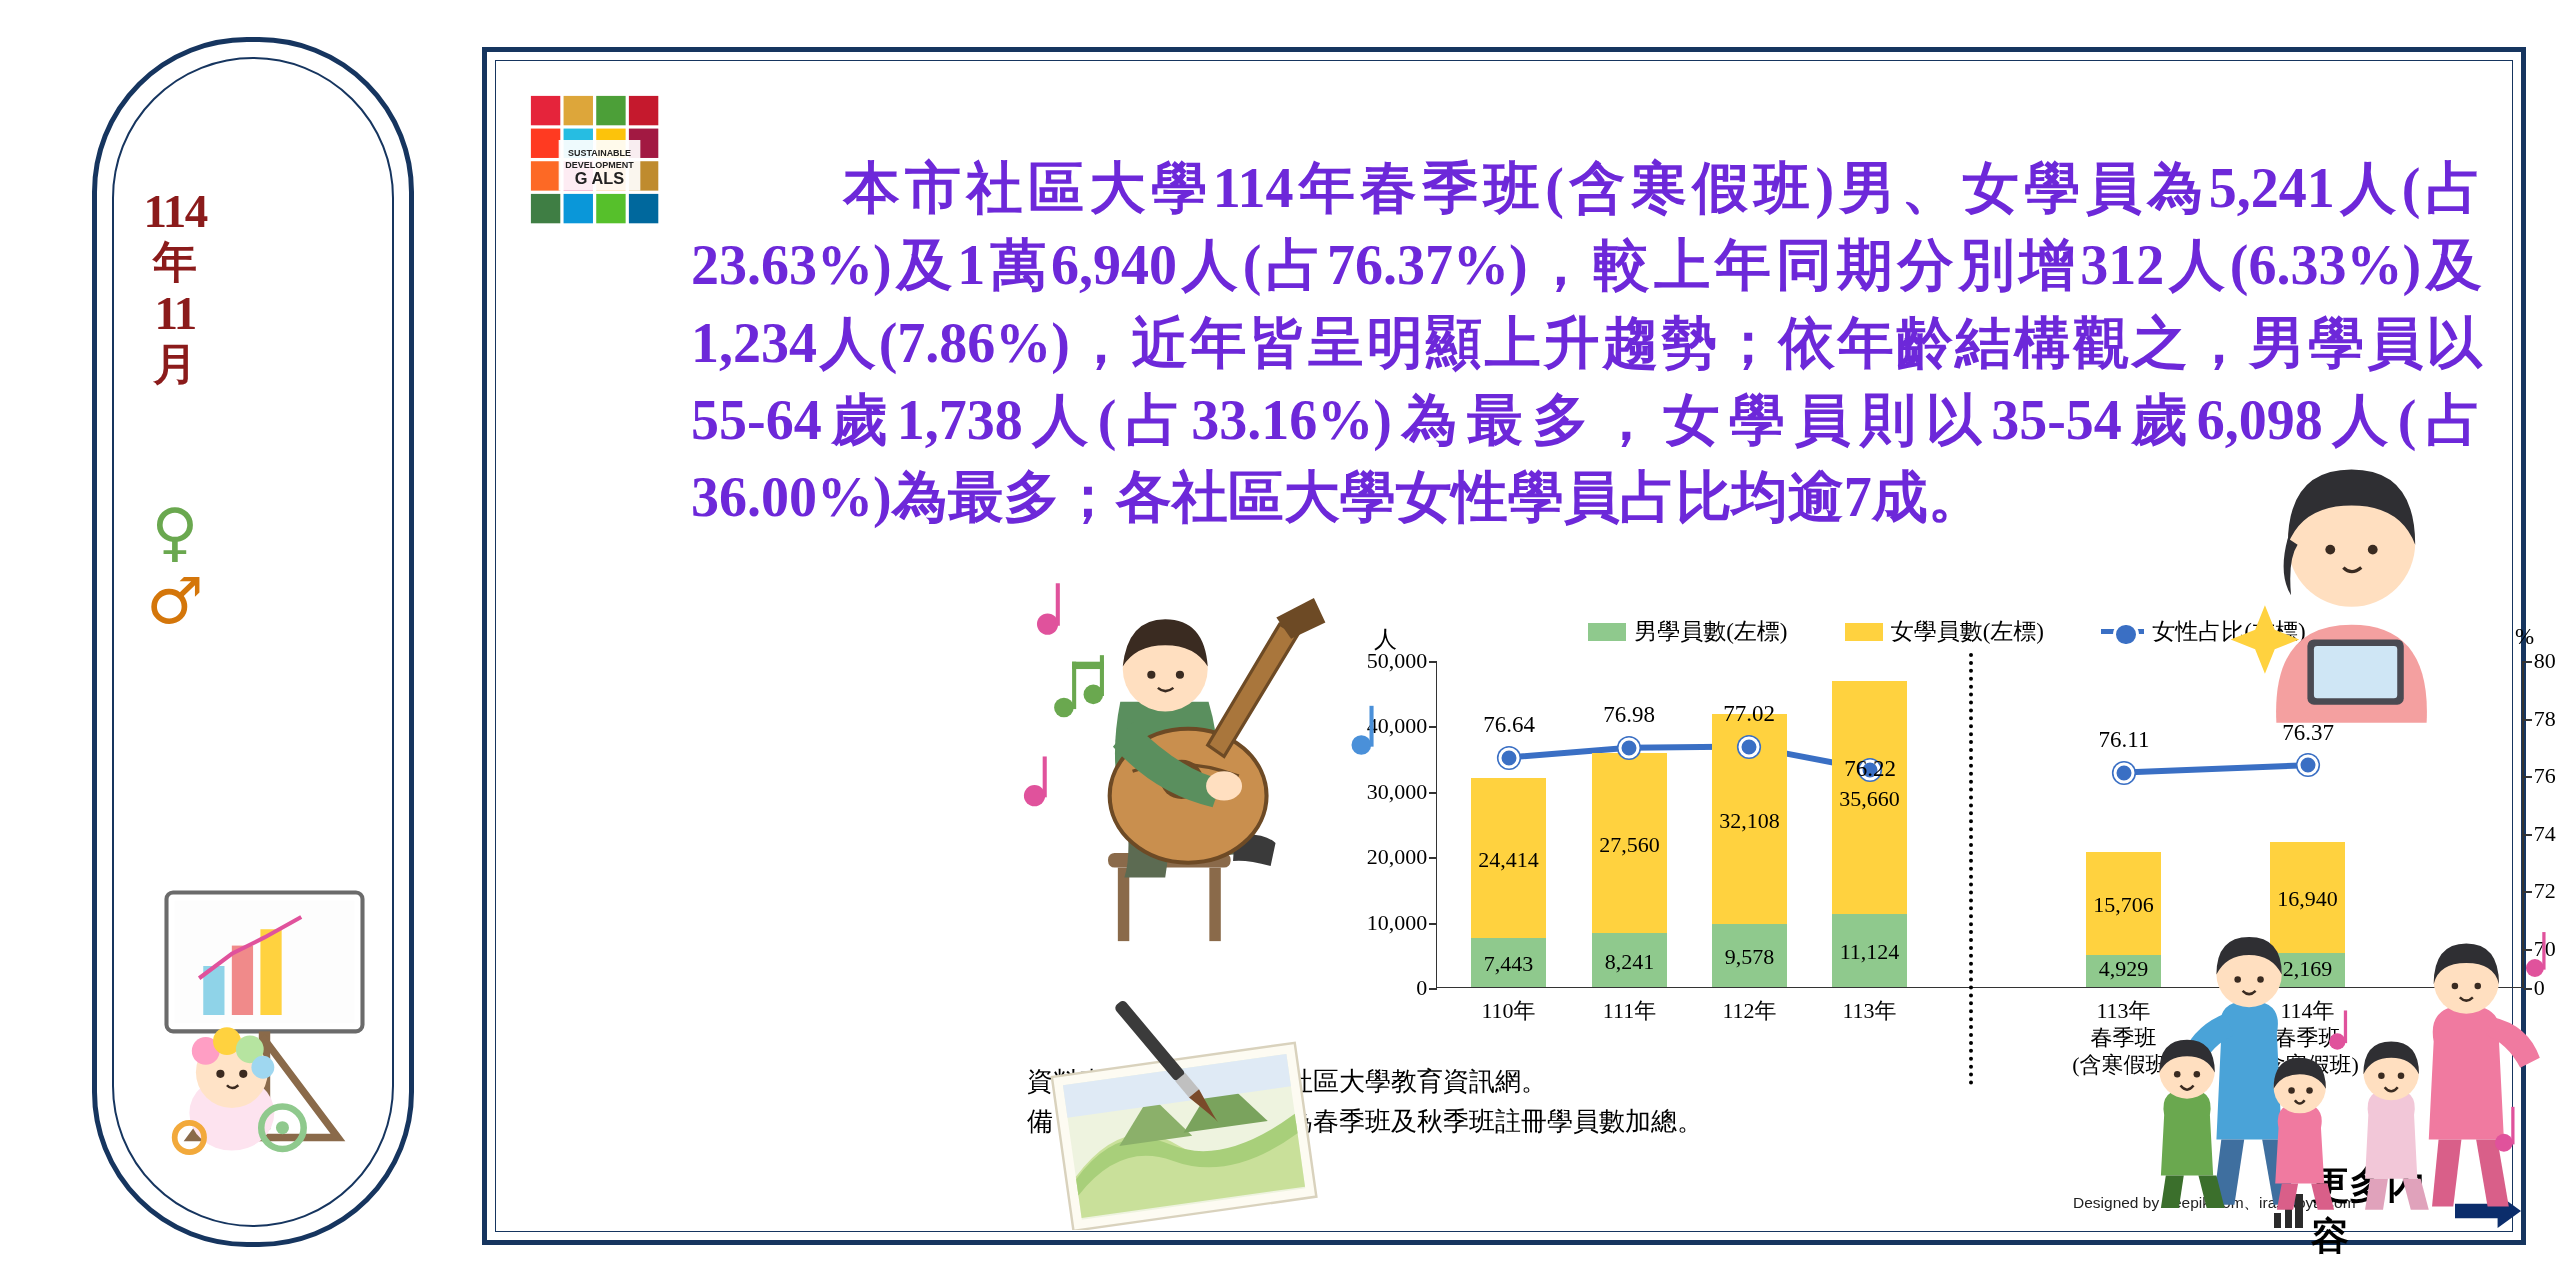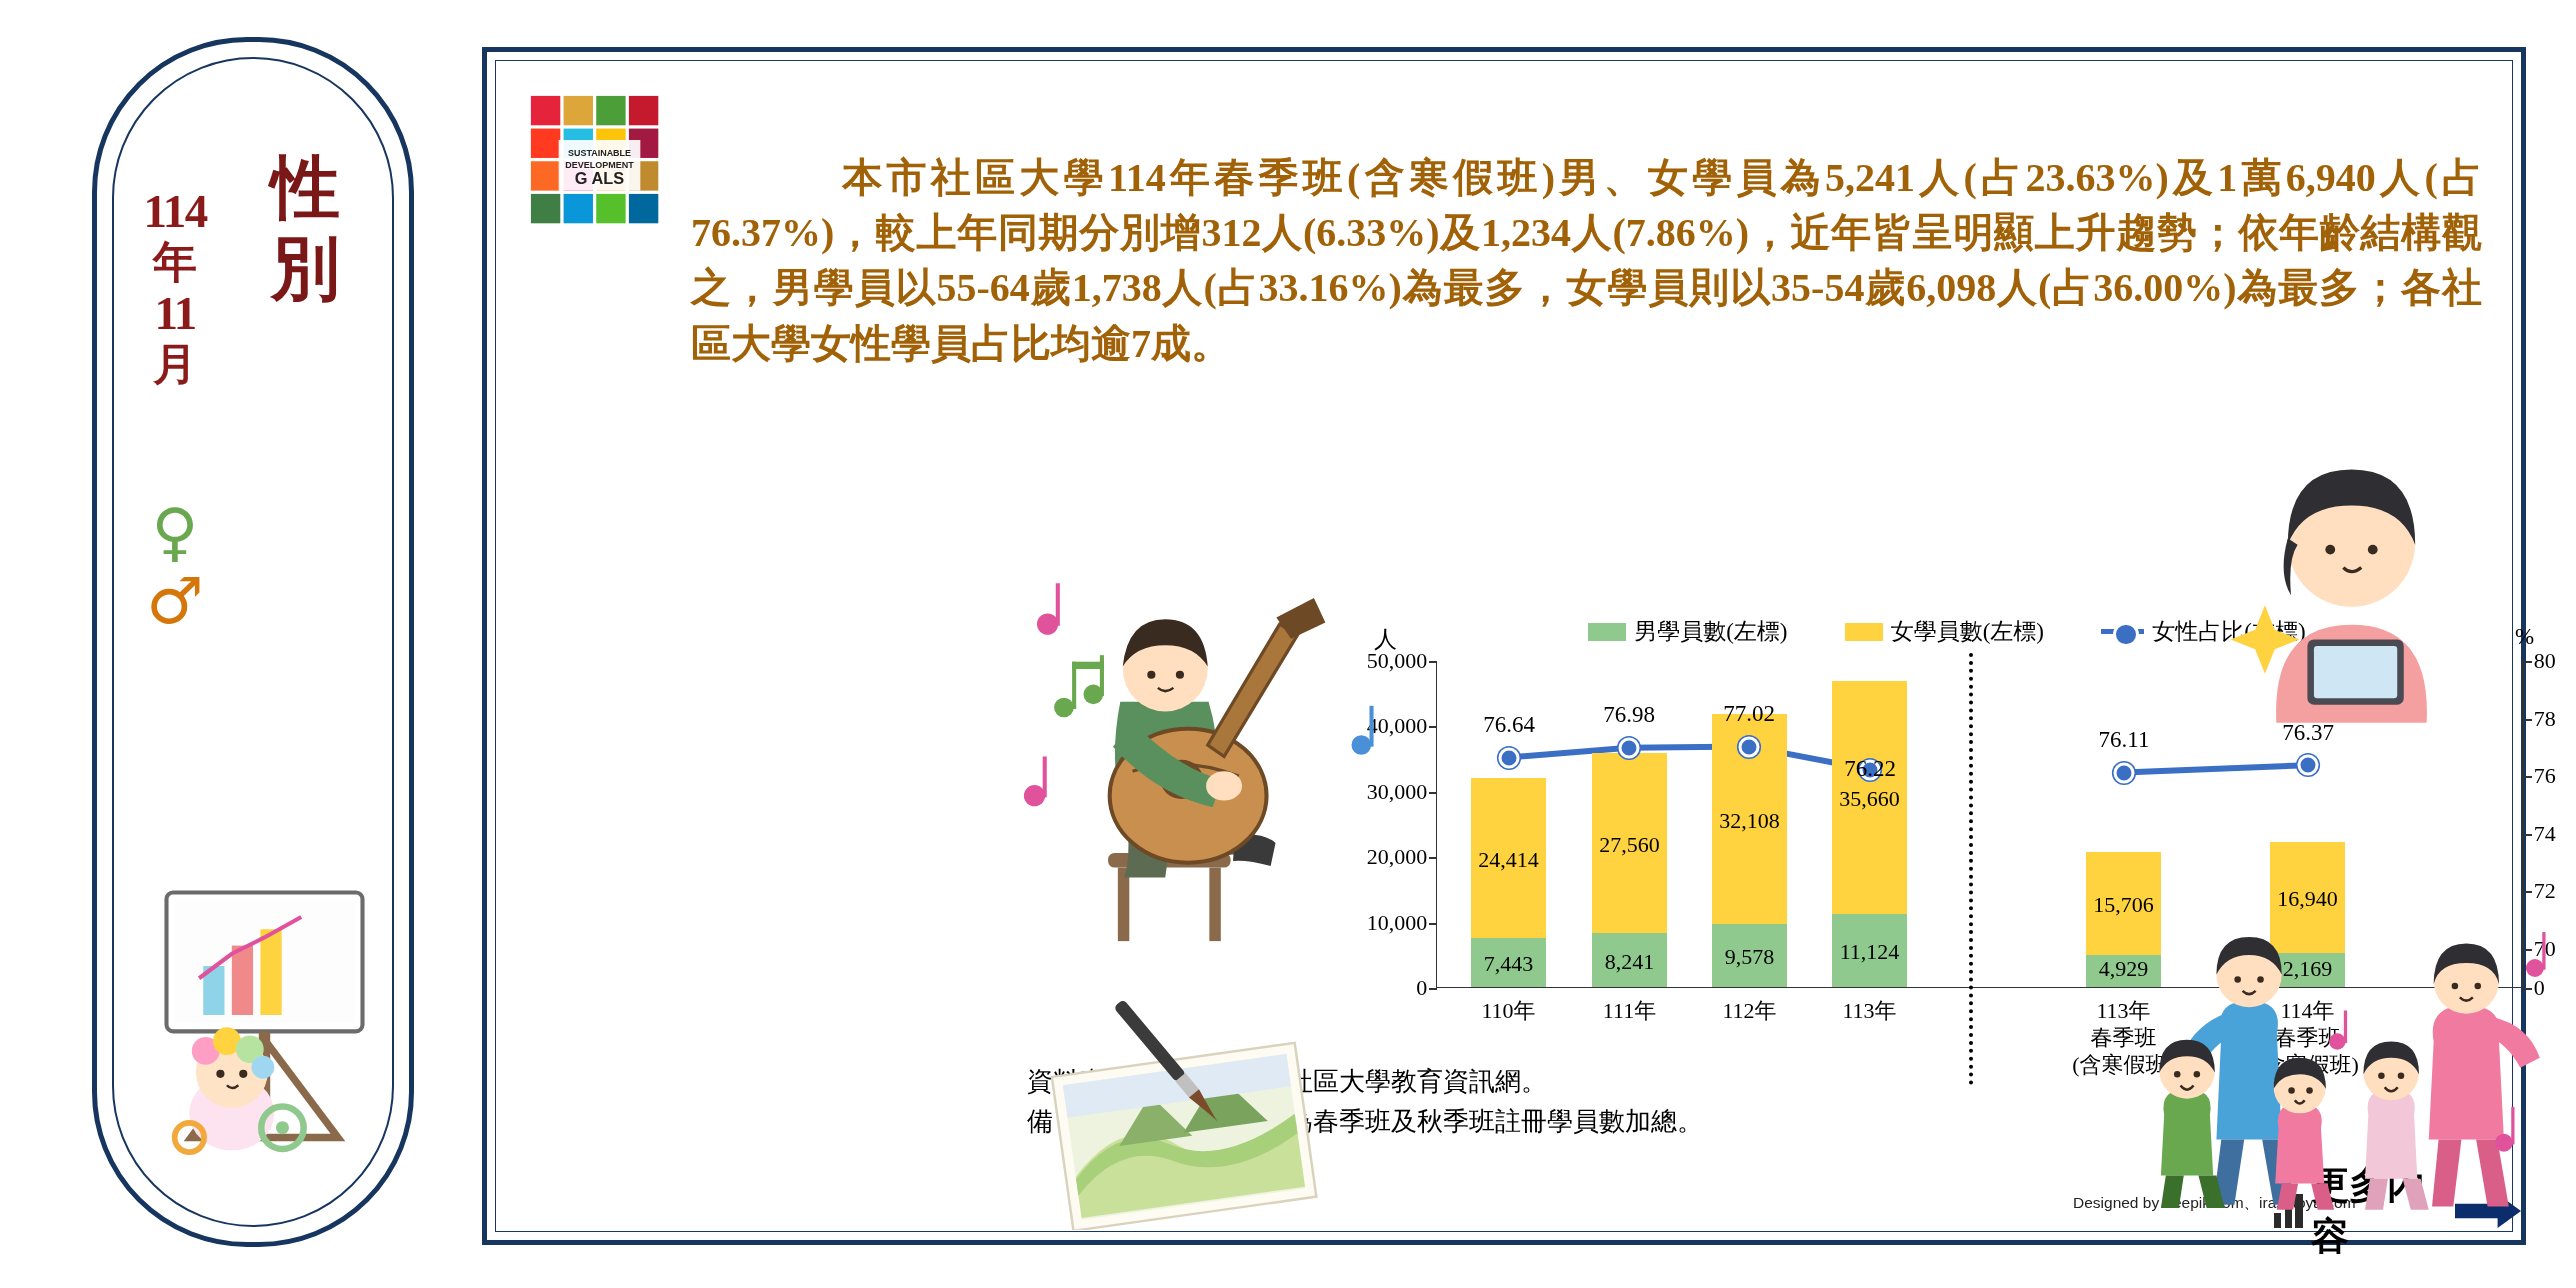--- a/index.html
+++ b/index.html
@@ -82,24 +82,24 @@
   
   #sdg-logo {
     position:absolute; left:39px; top:39px; width:147px; height:147px;
   }
 
   
   #headline {
     position: absolute;
     left: 204px; top: 98px;
     width: 1791px;
-    font-size: 40px;
+    font-size: 56px;
     font-weight: bold;
     line-height: 1.38;
-    color: #a16207;
+    color: #6d28d9;
     text-align: justify;
     text-justify: inter-ideograph;
     font-family: "Liberation Serif", serif;
   }
   #headline .indent { display:inline-block; width: 147px; }
 
   
   #chart-title {
     position:absolute; left: 711px; top: 474px;
     width: 818px; text-align:center;
@@ -203,21 +203,20 @@
   <div id="left-badge-inner"></div>
 
   <div class="badge-date">
     <span class="big">114</span>
     <span>年</span>
     <span class="big">11</span>
     <span>月</span>
   </div>
 
   <div class="badge-title">
-    <span class="t1">性別</span>
   </div>
 
   <div class="venus-mars">
     <span class="venus">♀</span>
     <span class="mars">♂</span>
   </div>
 
   <svg id="badge-illus" viewBox="0 0 300 420">
 
     <rect x="30" y="30" width="240" height="170" rx="8" fill="#ffffff" stroke="#6b6b6b" stroke-width="5"></rect>

